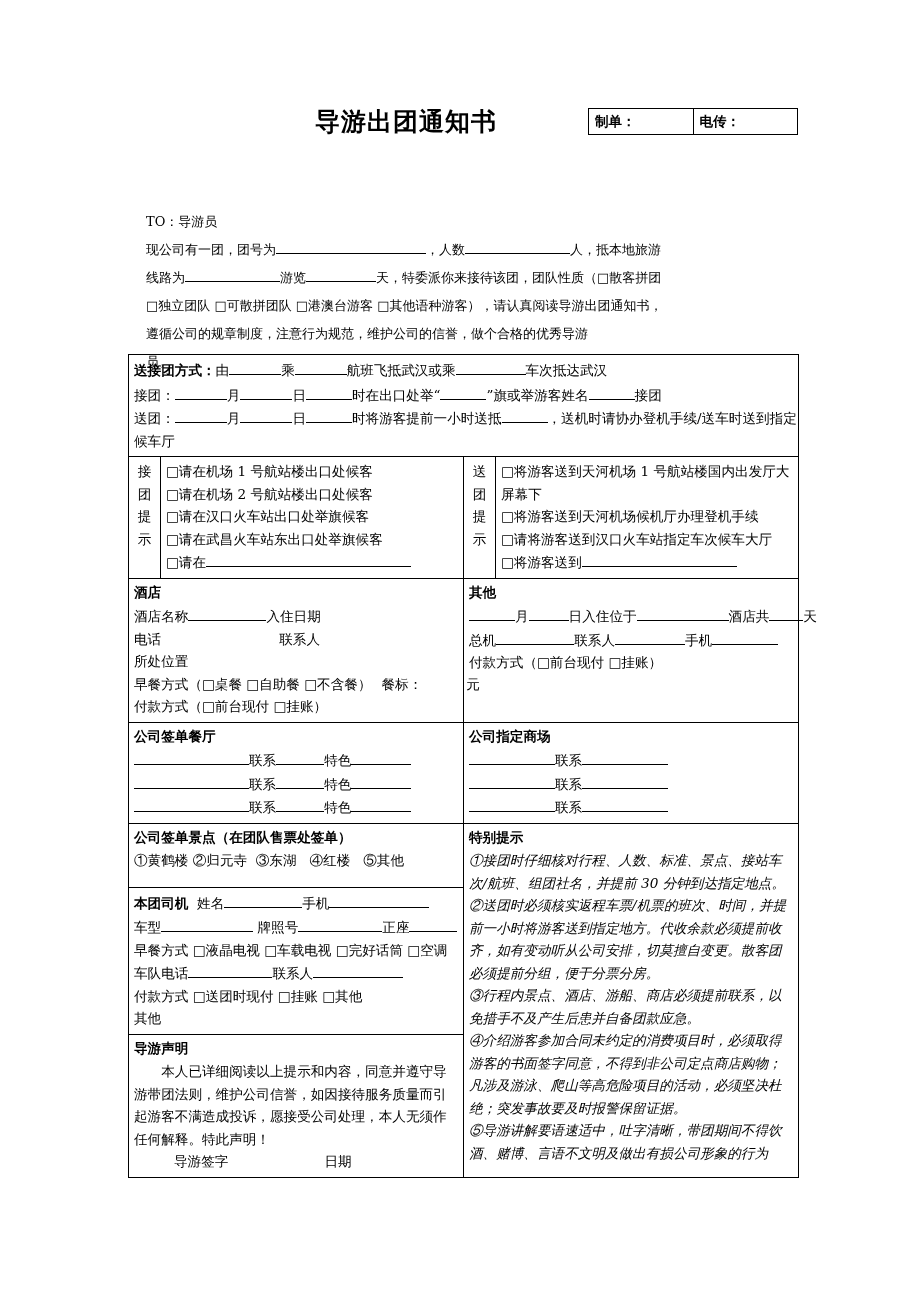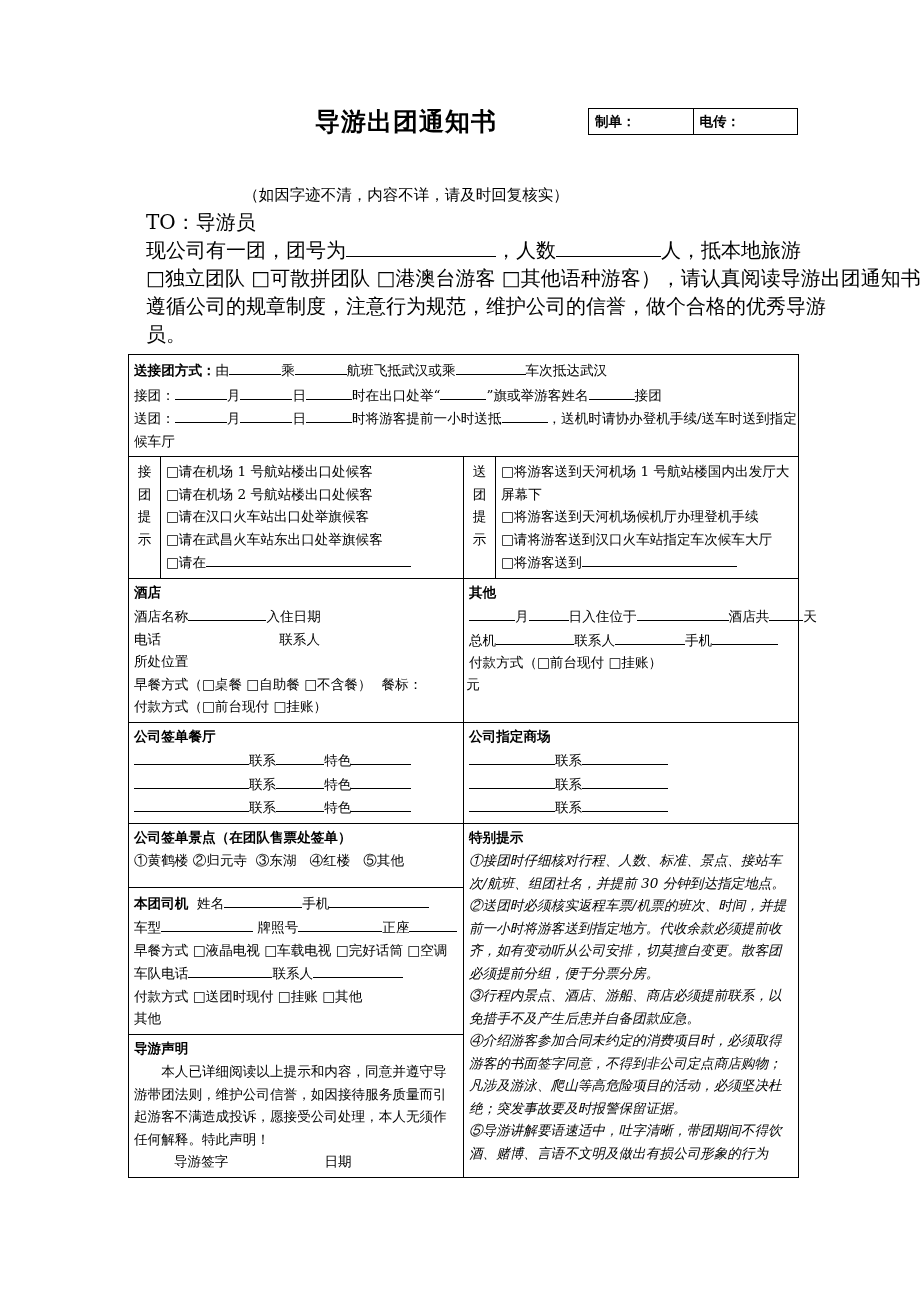--- a/index.html
+++ b/index.html
@@ -48,21 +48,21 @@
     left: 0; right: 0; top: 185px;
     text-align: center;
     font-size: 15.5px;
   }
 
   
   .intro {
     position: absolute;
     left: 146px; top: 208px;
     width: 660px;
-    font-size: 20px;
+    font-size: 13px;
     line-height: 28px;
   }
   .intro .ln { white-space: nowrap; }
   .u { display: inline-block; border-bottom: 1px solid #000; vertical-align: baseline; height: 17px; }
 
   
   .main-table {
     position: absolute;
     left: 128px; top: 354px;
     width: 670px;
@@ -106,26 +106,28 @@
 
   <table class="meta-table">
     <tbody>
         <tr>
       <td>制单：</td>
       <td>电传：</td>
     </tr>
   </tbody>
     </table>
 
-  <div class="subtitle">（如因字迹不清，内容不详，请及时回复核实）</div>
 
   <div class="intro">
     <div class="ln">TO：导游员</div>
     <div class="ln">
       <span>现公司有一团，团号为</span><span class="u" style="width:150px"></span><span>，人数</span><span class="u" style="width:105px"></span><span>人，抵本地旅游</span>
+    </div>
+    <div class="ln">
+      <span>线路为</span><span class="u" style="width:95px"></span><span>游览</span><span class="u" style="width:70px"></span><span>天，特委派你来接待该团，团队性质（□散客拼团</span>
     </div>
     <div class="ln">□独立团队 □可散拼团队 □港澳台游客 □其他语种游客），请认真阅读导游出团通知书，</div>
     <div class="ln">遵循公司的规章制度，注意行为规范，维护公司的信誉，做个合格的优秀导游</div>
     <div class="ln">员。</div>
   </div>
 
   <table class="main-table">
     <colgroup>
       <col style="width:32px">
       <col style="width:303px">

